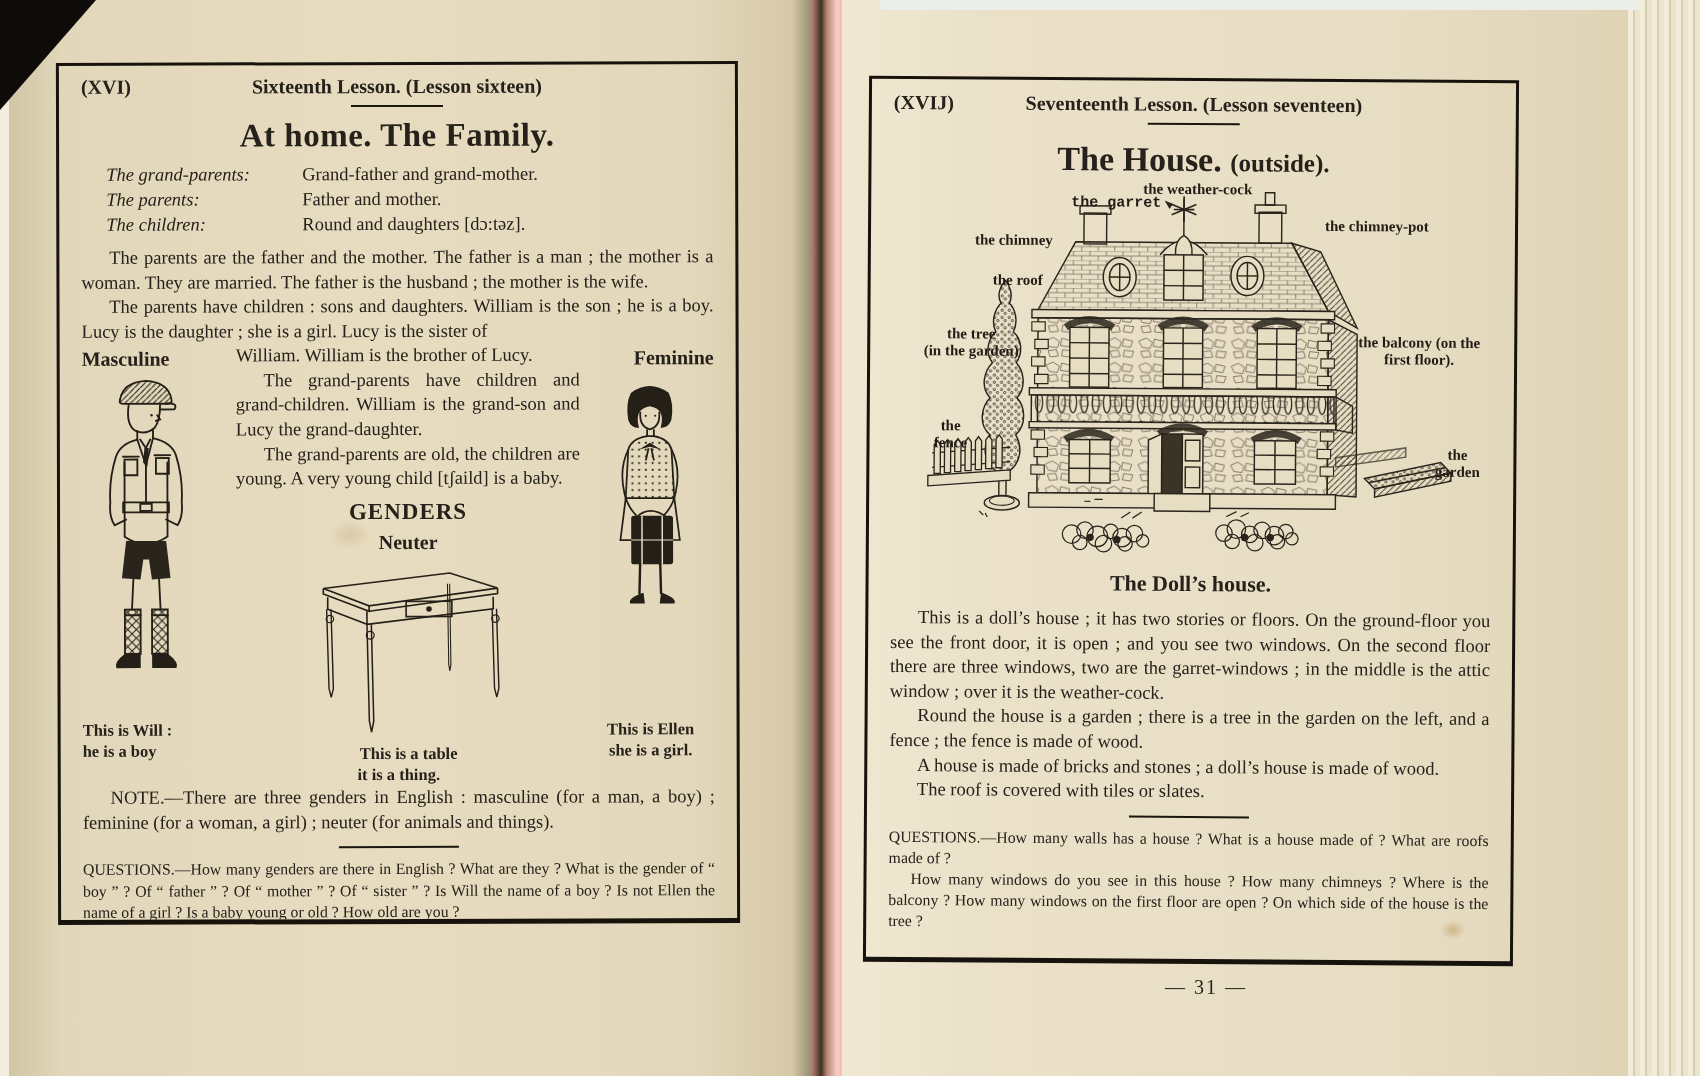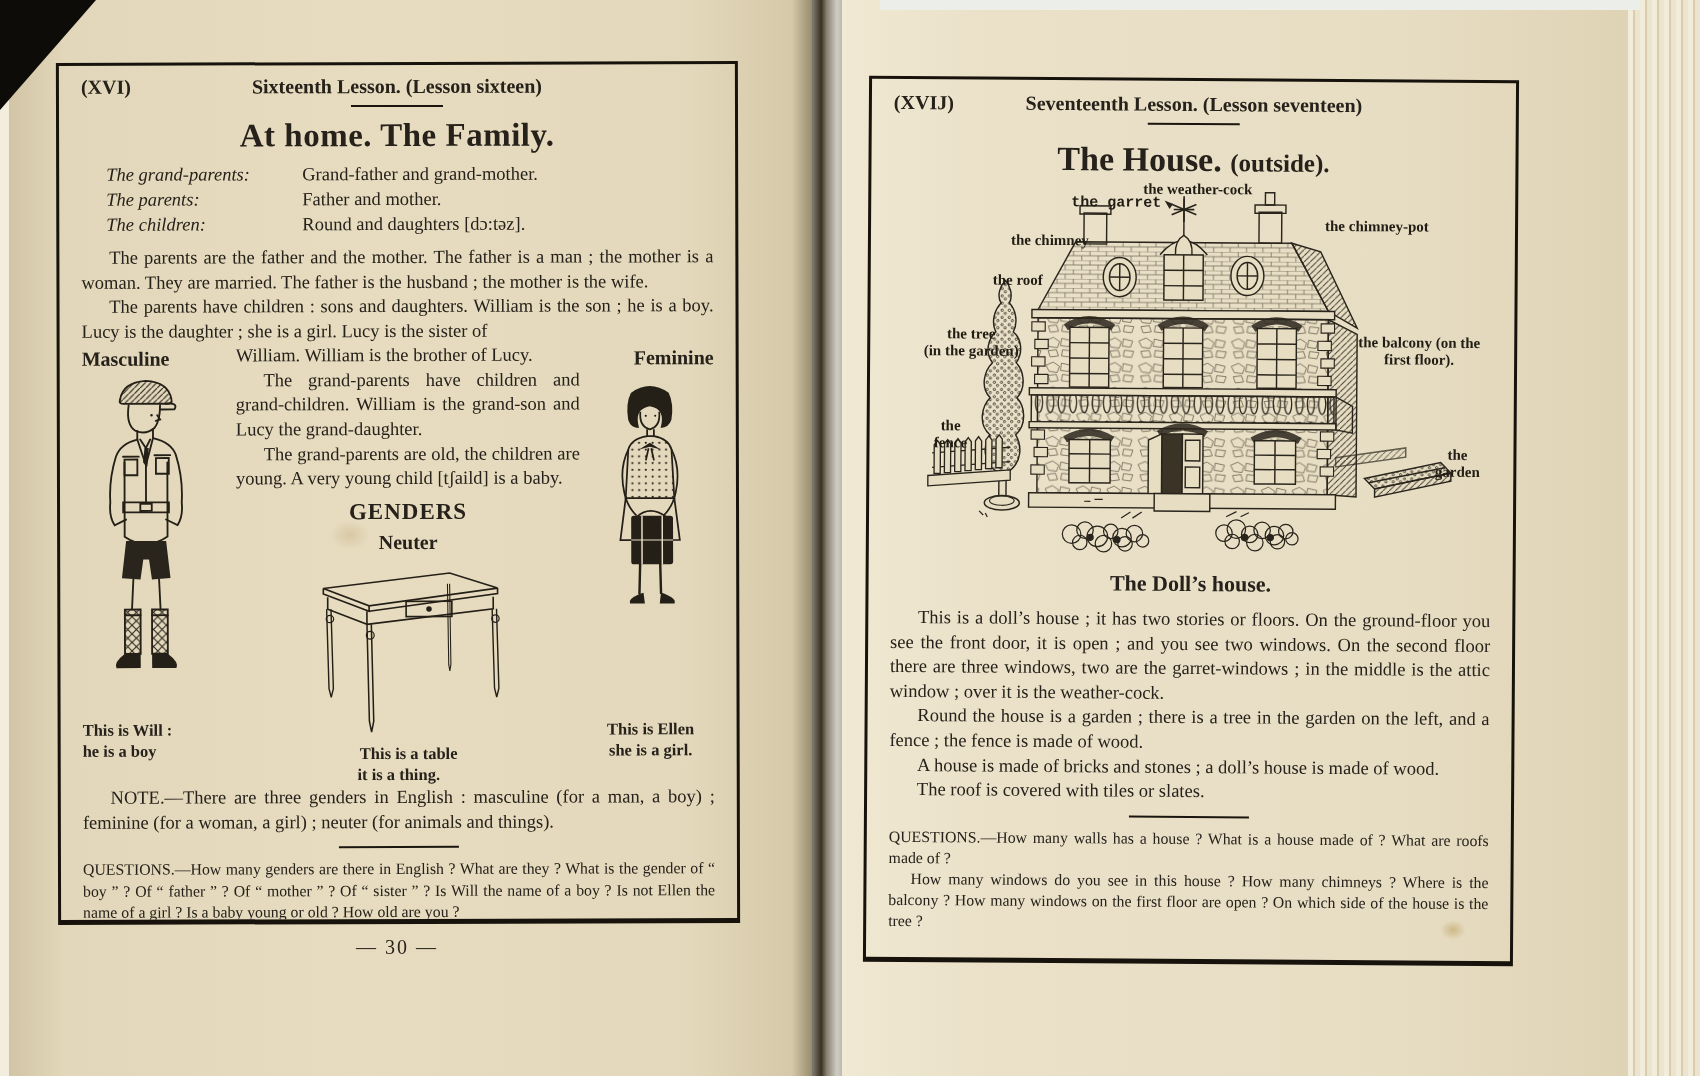--- a/index.html
+++ b/index.html
@@ -1,19 +1,19 @@
 <!DOCTYPE html>
 <html><head>
 <meta charset="utf-8">
 <style>
   html,body{margin:0;padding:0;background:#6f6450;}
   .scan{
     position:relative;width:1700px;height:1076px;overflow:hidden;
     font-family:"Liberation Serif","DejaVu Serif",serif;color:#26211a;
-    background:#a3a3a3;
+    background:#fca5a5;
   }
   
   .paper-left{position:absolute;left:0;top:0;width:812px;height:100%;
     background:linear-gradient(90deg,#cfc2a2 0%,#e2d7ba 8%,#e7dcc0 45%,#e3d8bb 85%,#d3c6a5 100%);}
   .paper-right{position:absolute;left:842px;top:0;width:792px;height:100%;
     background:linear-gradient(90deg,#f0e8d2 0%,#ebe1c9 18%,#e7ddc3 70%,#dfd3b5 100%);}
   .gutter{position:absolute;left:792px;top:0;width:56px;height:100%;
     background:linear-gradient(90deg,rgba(80,68,45,0) 0%,rgba(70,58,35,.45) 38%,#3a3120 52%,rgba(110,95,65,.5) 62%,rgba(244,238,220,.55) 80%,rgba(120,105,75,0) 100%);}
   .fore-edge{position:absolute;left:1628px;top:0;width:72px;height:100%;
     background:repeating-linear-gradient(90deg,#f2ecda 0 5px,#d9cdae 5px 7px,#ece4cf 7px 12px);}
@@ -242,21 +242,20 @@
       <p class="para note-p"><b class="inlabel">NOTE.</b><span>—There are three genders in English : masculine (for a man, a boy) ; feminine (for a woman, a girl) ; neuter (for animals and things).</span></p>
     </div>
 
     <div class="rule-mid"></div>
 
     <div class="questions">
       <p><b class="inlabel">QUESTIONS.</b><span>—How many genders are there in English ?  What are they ?  What is the gender of “ boy ” ?  Of “ father ” ?  Of “ mother ” ?  Of “ sister ” ?  Is Will the name of a boy ?  Is not Ellen the name of a girl ?  Is a baby young or old ?  How old are you ?</span></p>
       <p class="q2">Give five examples of the neuter gender.</p>
     </div>
   </div>
-  <div class="pageno pageno-left">— 30 —</div>
 
   <div class="page page-right">
     <div class="lesson-head">
       <span class="lesson-no">(XVIJ)</span>
       <span>Seventeenth Lesson. (Lesson seventeen)</span>
     </div>
     <div class="rule-short"></div>
     <div class="title title-right">
       <span>The House.</span>
       <span class="title-suffix">(outside).</span>
@@ -435,21 +434,21 @@
               <circle cx="20" cy="4" r="3" fill="#2a251c"></circle>
                 <circle cx="45" cy="4" r="3" fill="#2a251c"></circle>
             </g>
           </g>
         </g>
       </svg>
 
       <div class="hl" style="left:250px;top:0;">the weather-cock</div>
       <div class="hl" style="left:178px;top:14px;font-family:Liberation Mono, monospace;">the garret</div>
       <div class="hl" style="left:432px;top:36px;">the chimney-pot</div>
-      <div class="hl" style="left:82px;top:52px;margin-left:36px;">the chimney</div>
+      <div class="hl" style="left:82px;top:52px;">the chimney</div>
       <div class="hl" style="left:100px;top:92px;">the roof</div>
       <div class="hl c" style="left:14px;top:146px;width:130px;">
         <span>the tree</span>
         <span>(in the garden)</span>
       </div>
       <div class="hl c" style="left:448px;top:152px;width:158px;">
         <span>the balcony (on the</span>
         <span>first floor).</span>
       </div>
       <div class="hl c" style="left:36px;top:238px;width:46px;">
@@ -471,13 +470,14 @@
       <p class="para">The roof is covered with tiles or slates.</p>
     </div>
 
     <div class="rule-mid"></div>
 
     <div class="questions">
       <p><b class="inlabel">QUESTIONS.</b><span>—How many walls has a house ?  What is a house made of ?  What are roofs made of ?</span></p>
       <p class="q2">How many windows do you see in this house ?  How many chimneys ?  Where is the balcony ?  How many windows on the first floor are open ?  On which side of the house is the tree ?</p>
     </div>
   </div>
+  <div class="pageno pageno-right">— 31 —</div>
 </div>
 
 </body></html>

